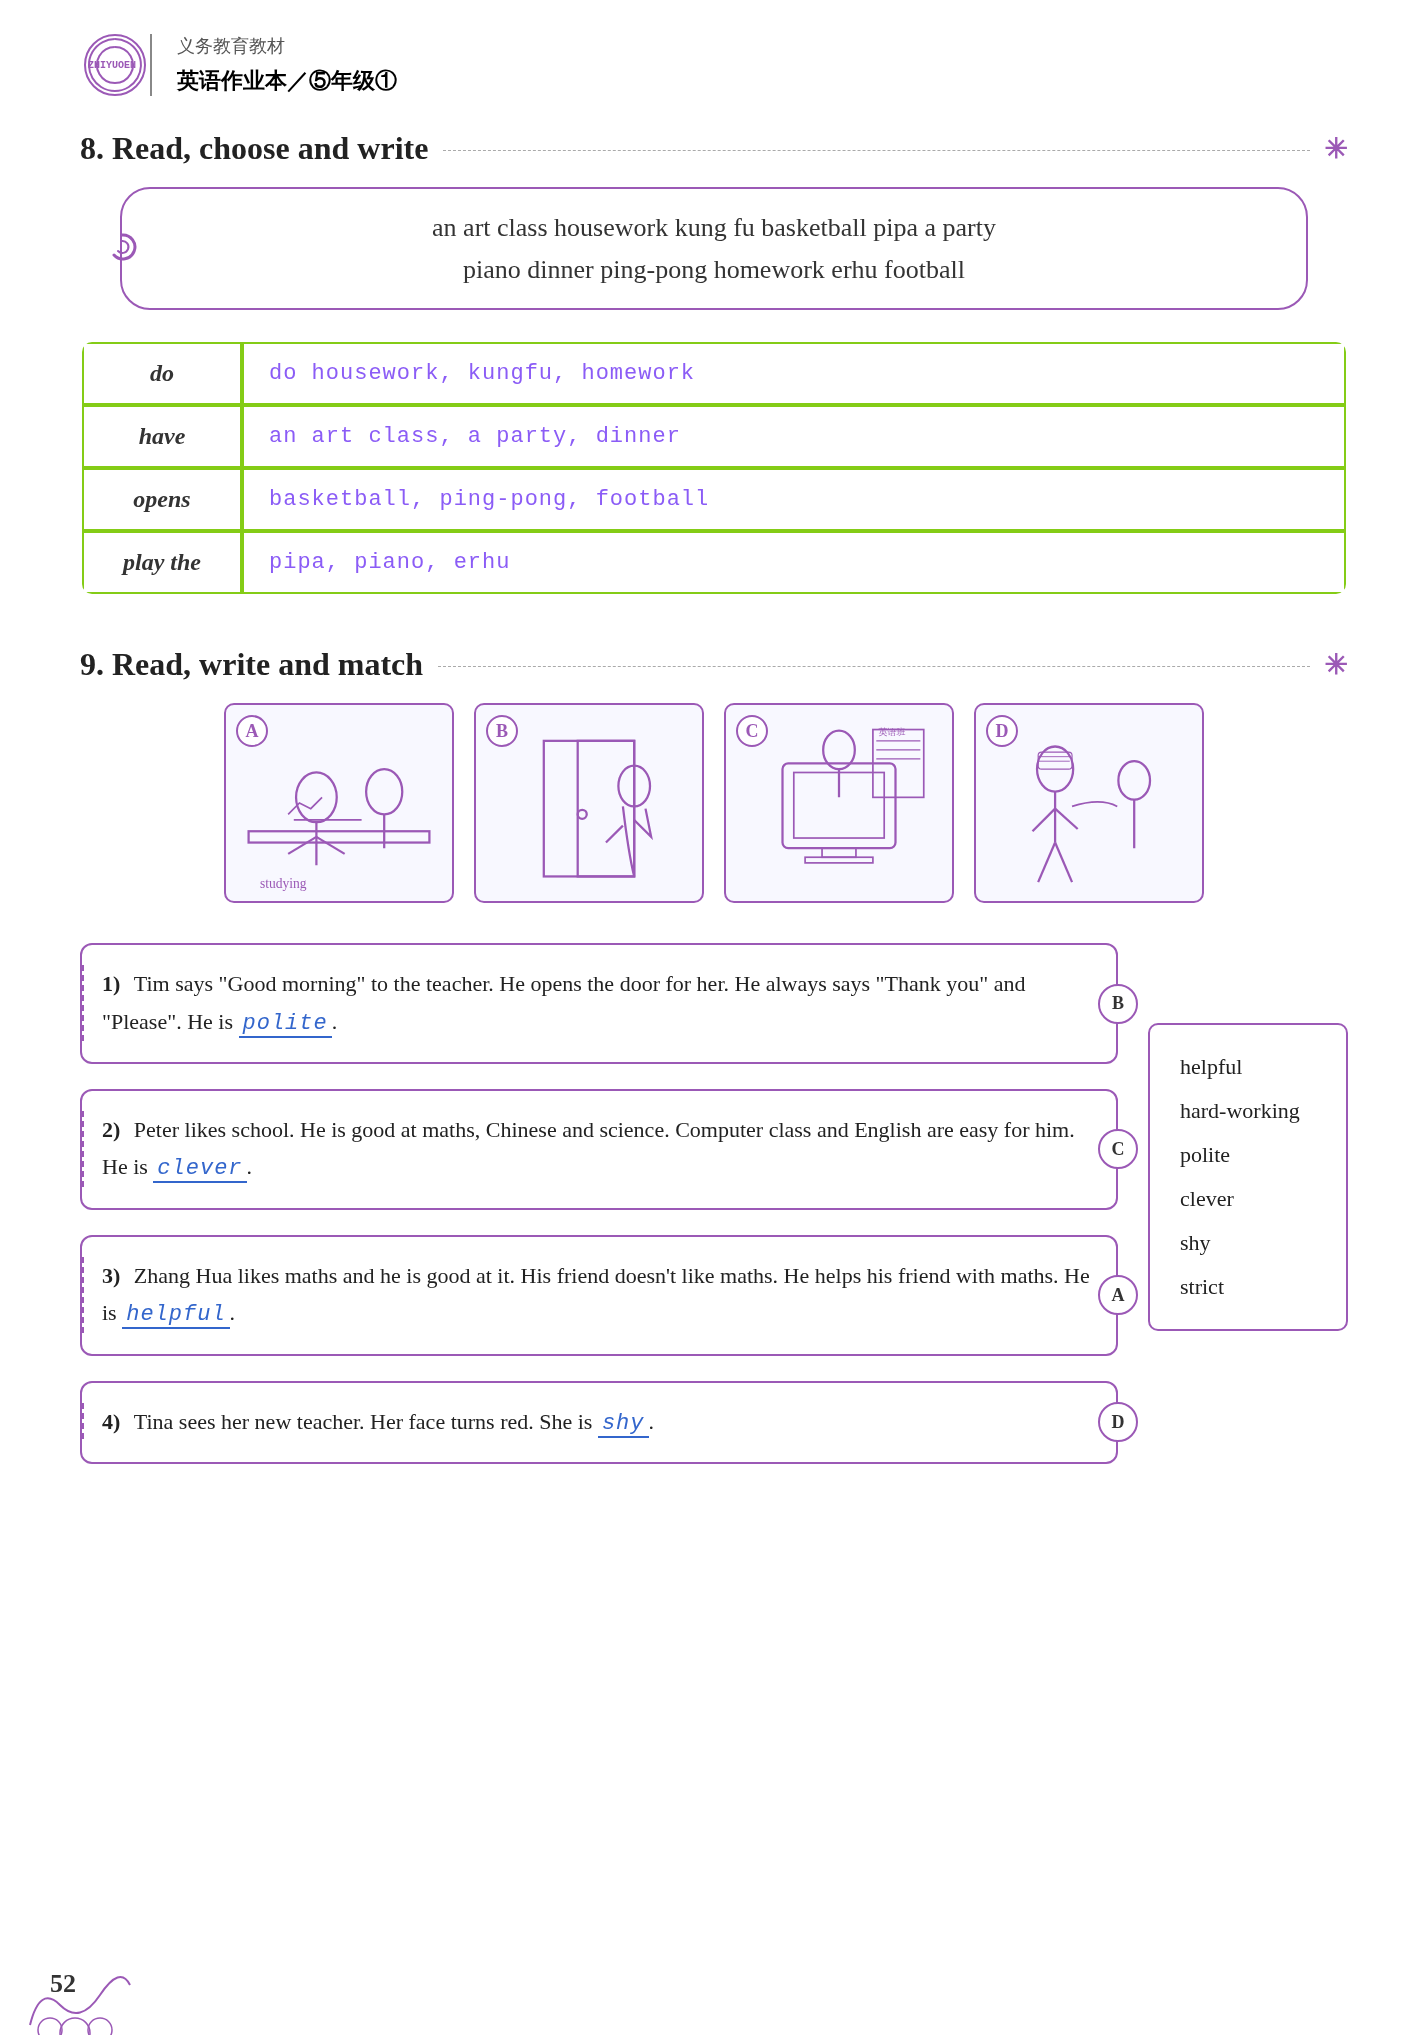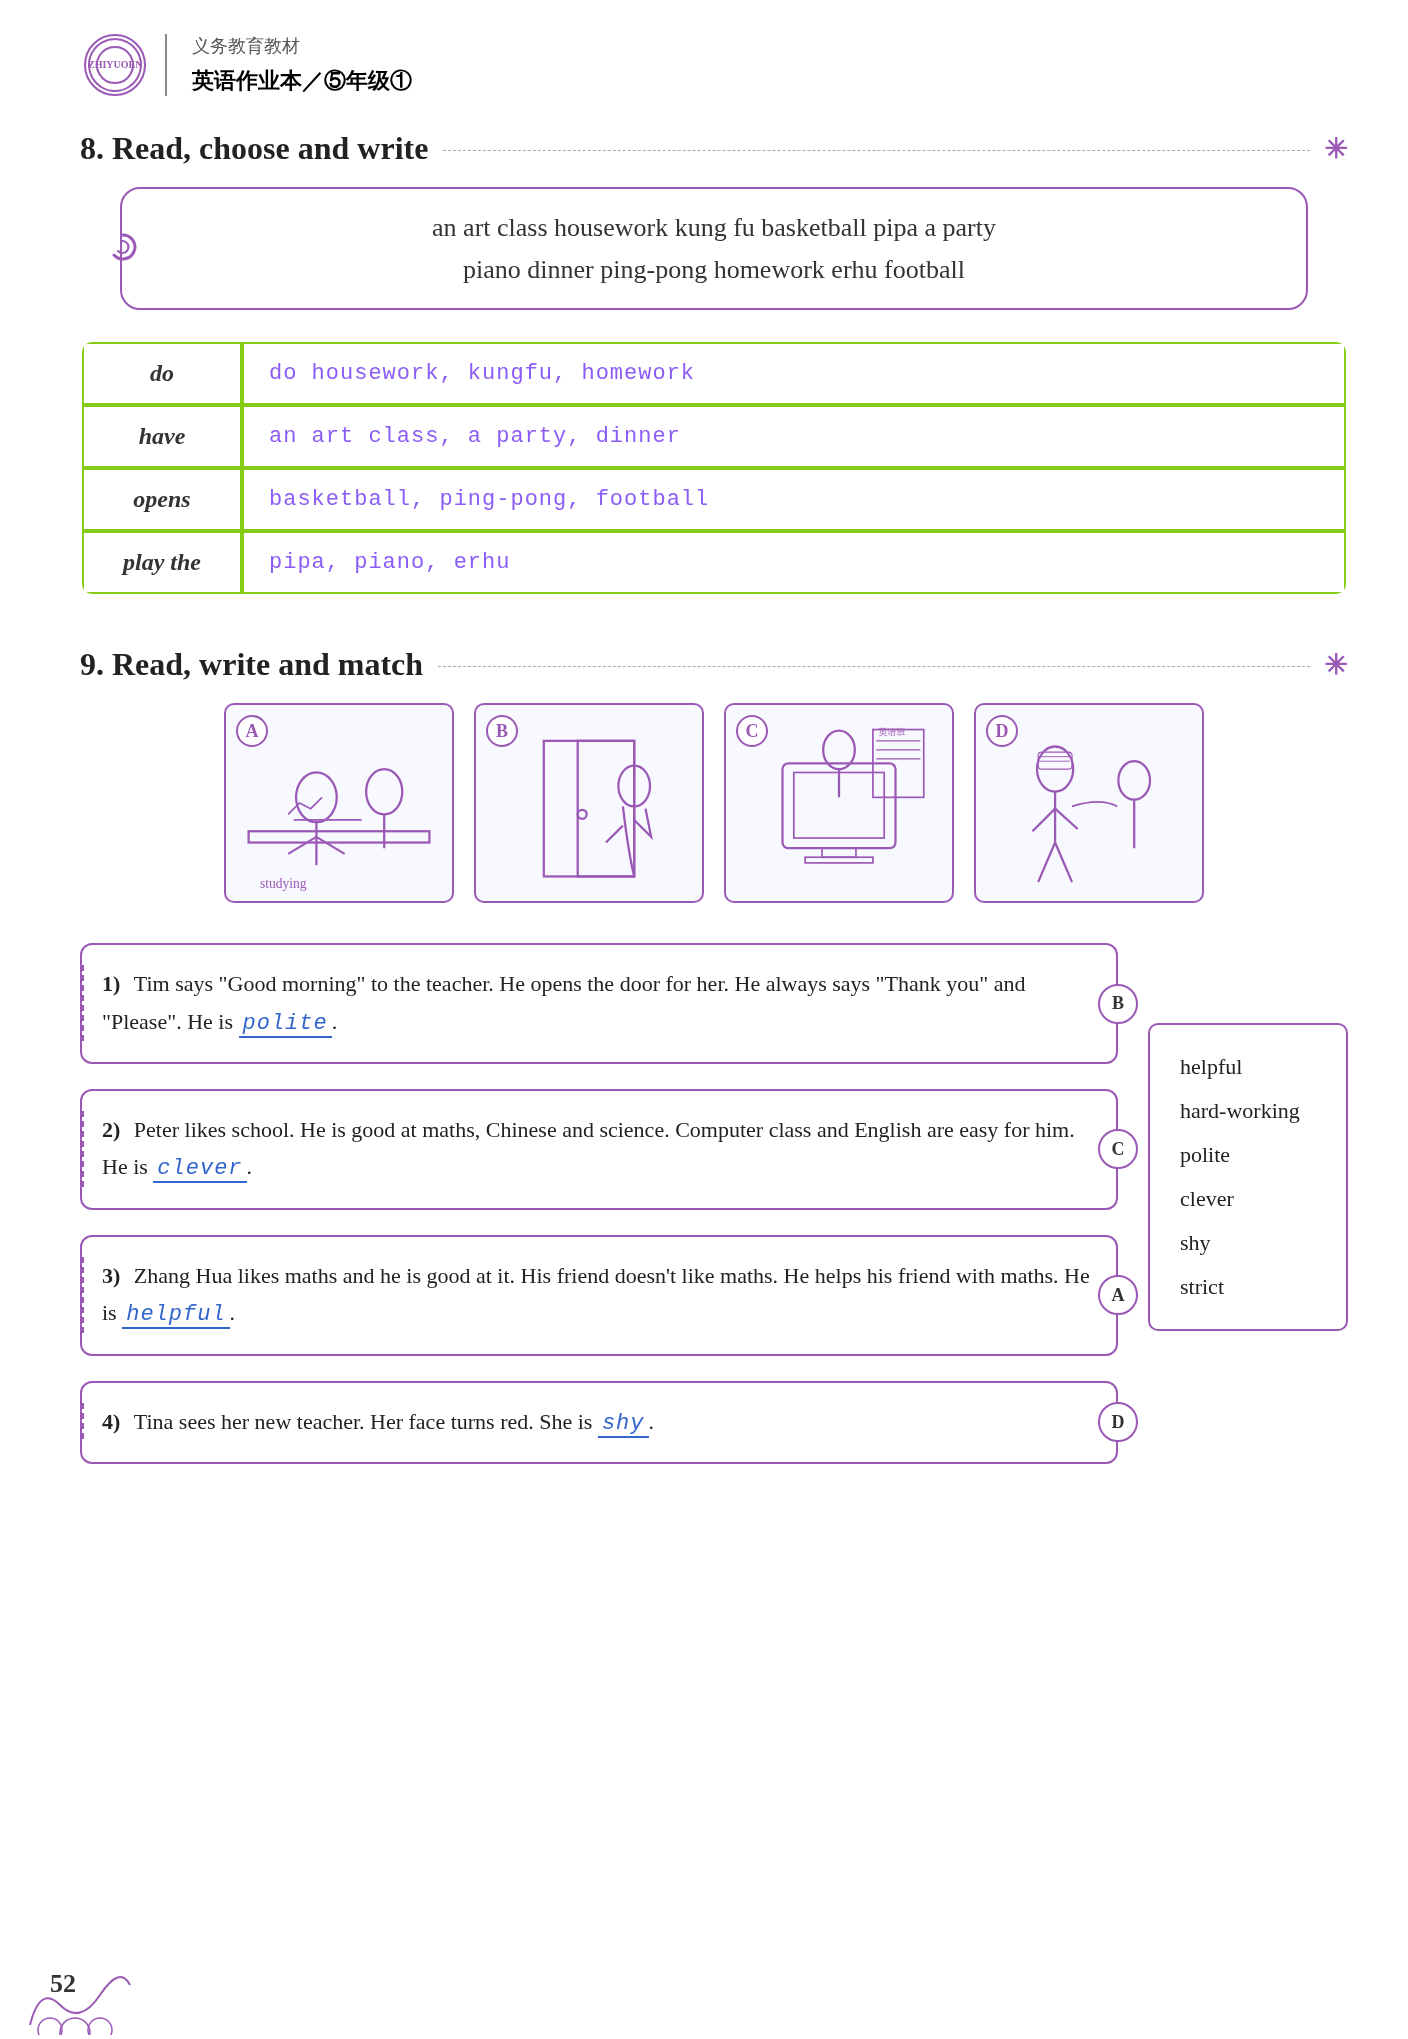--- a/index.html
+++ b/index.html
@@ -22,21 +22,21 @@
 
     
     .header {
       display: flex;
       align-items: center;
       margin-bottom: 30px;
     }
     .logo-spiral {
       width: 70px;
       height: 70px;
-      margin-right: 15px;
+      font-family: Liberation Mono, monospace;
     }
     .header-text {
       border-left: 2px solid #888;
       padding-left: 25px;
     }
     .header-text .subtitle {
       font-size: 18px;
       color: #555;
     }
     .header-text .title {
@@ -65,21 +65,21 @@
       margin-top: 4px;
     }
     .section-heading .star {
       color: #9b59b6;
       font-size: 28px;
     }
 
     
     .word-bank {
       border: 2px solid #9b59b6;
-      border-radius: 20px;
+      border-radius: 30px;
       padding: 18px 30px;
       margin: 0 40px 30px 40px;
       position: relative;
       background: #fff;
     }
     .word-bank-spiral {
       position: absolute;
       left: -20px;
       top: 50%;
       transform: translateY(-50%);

